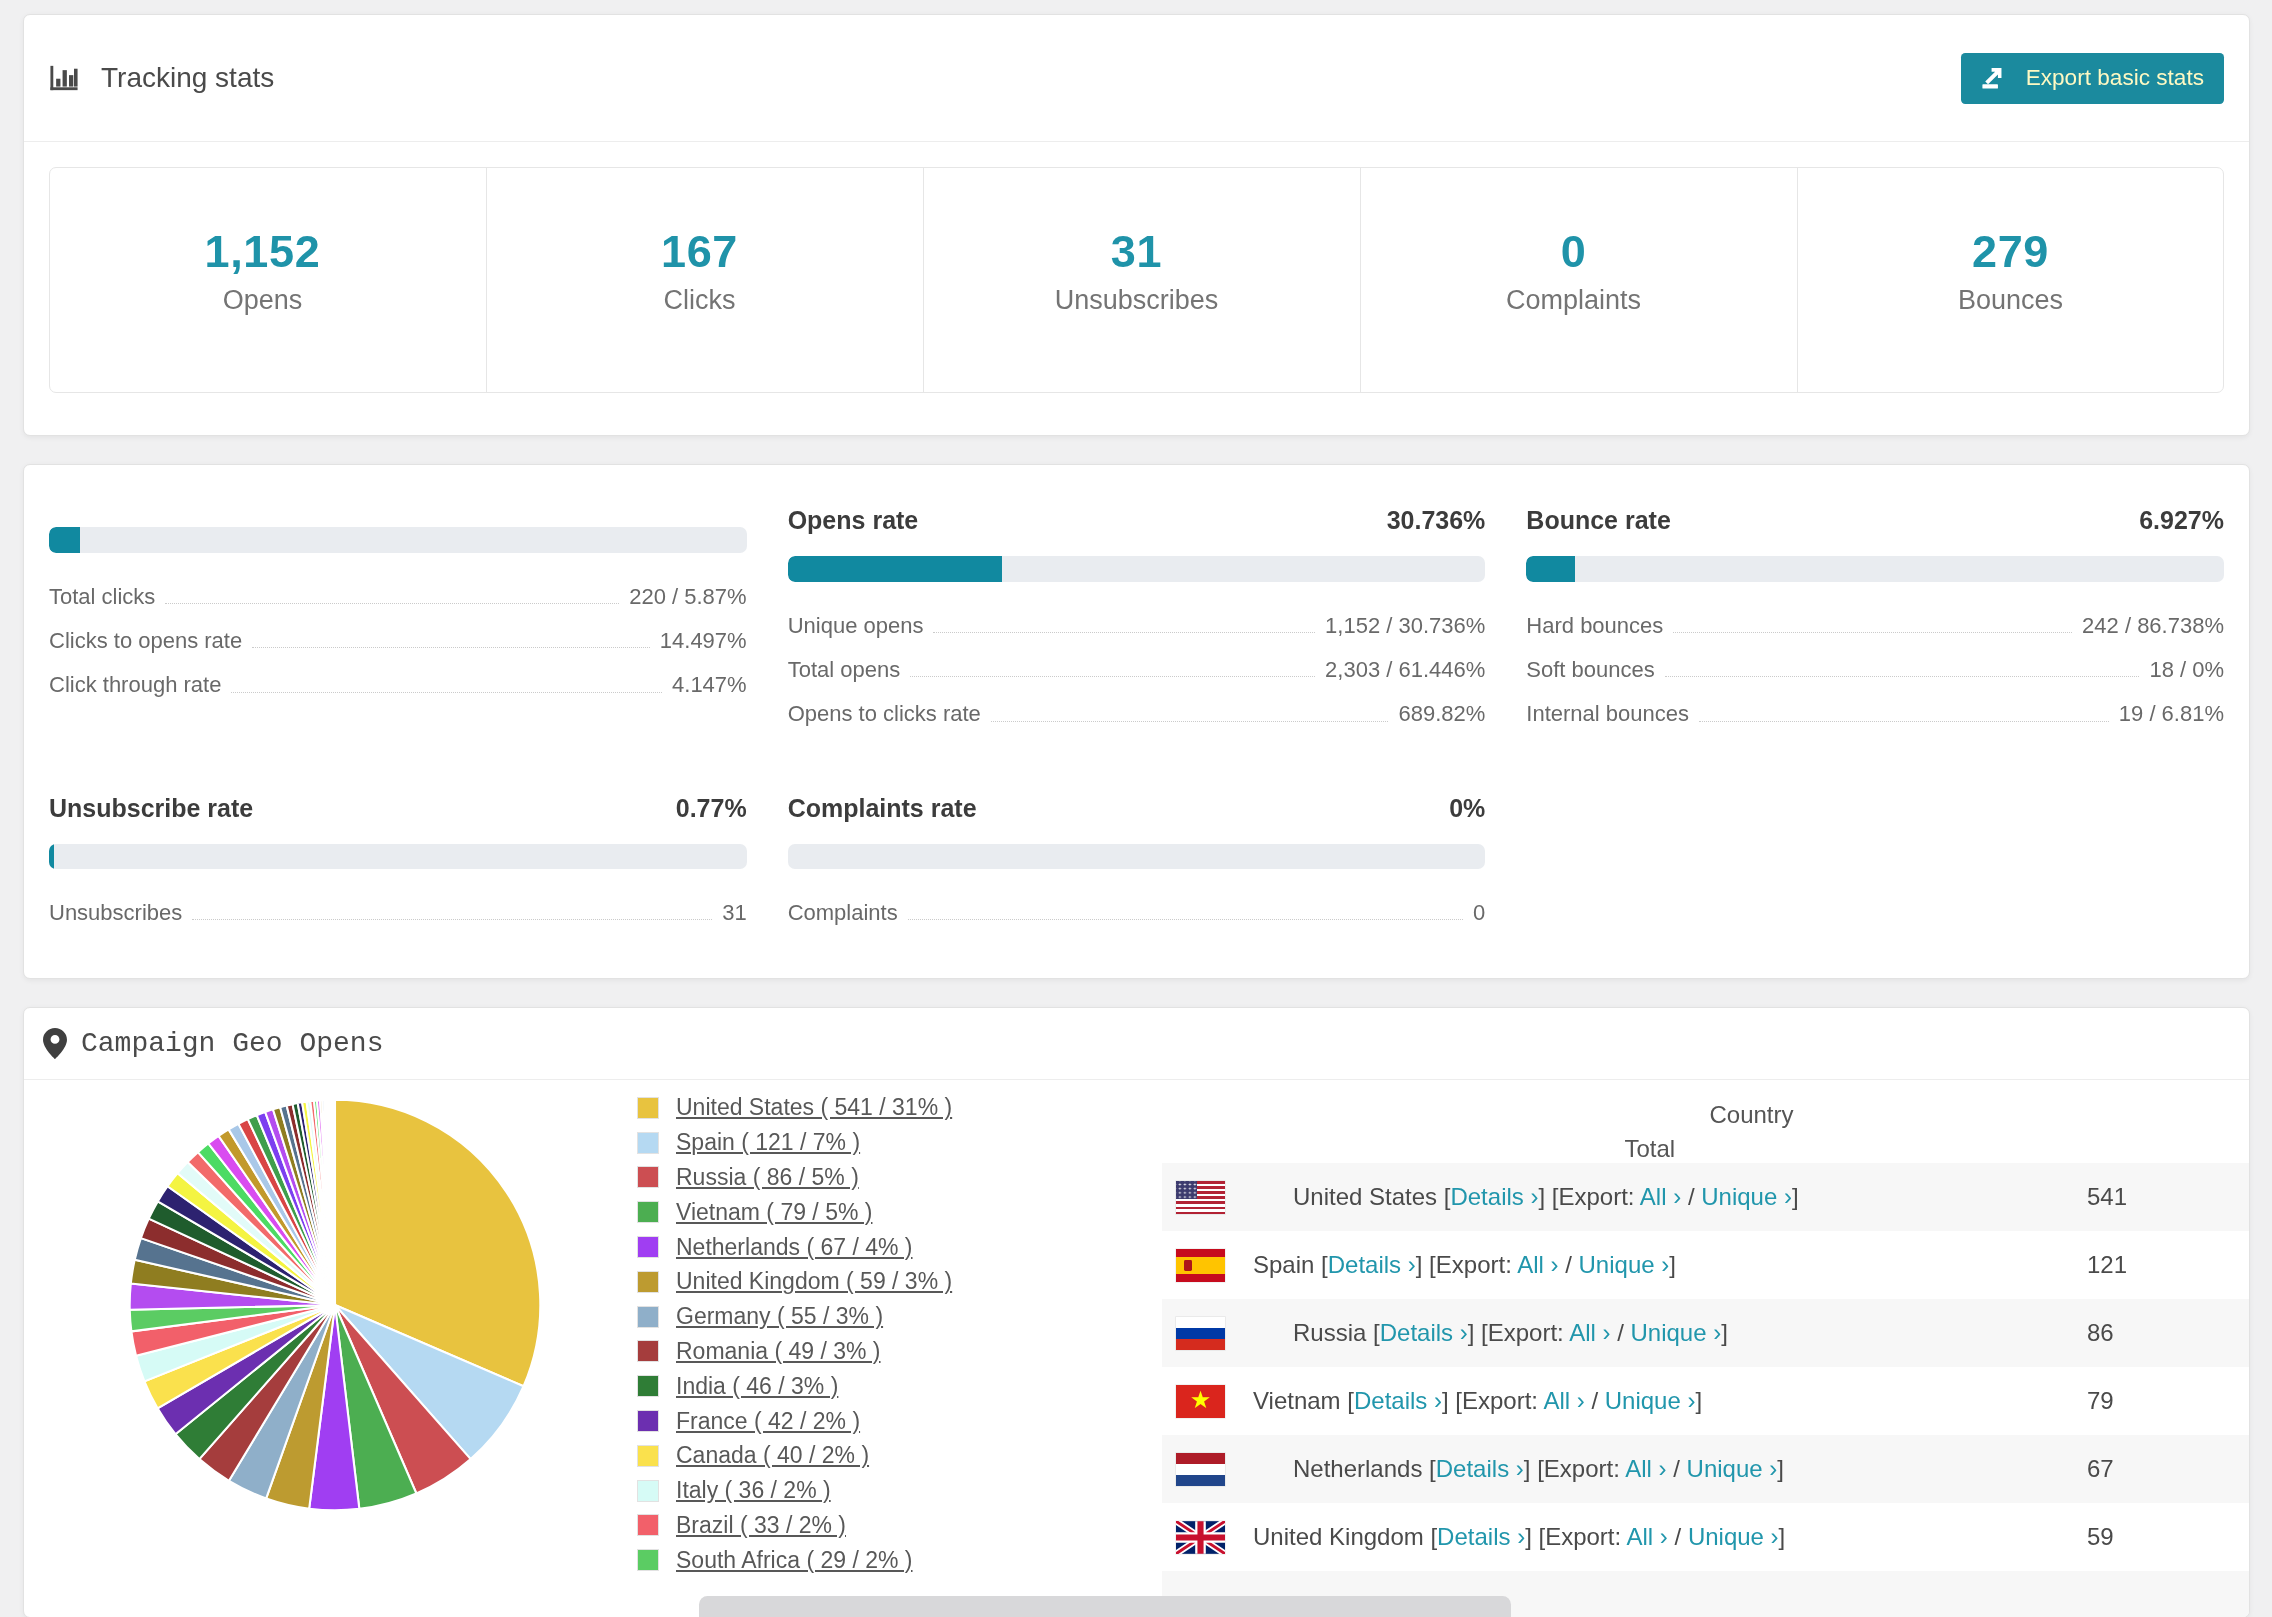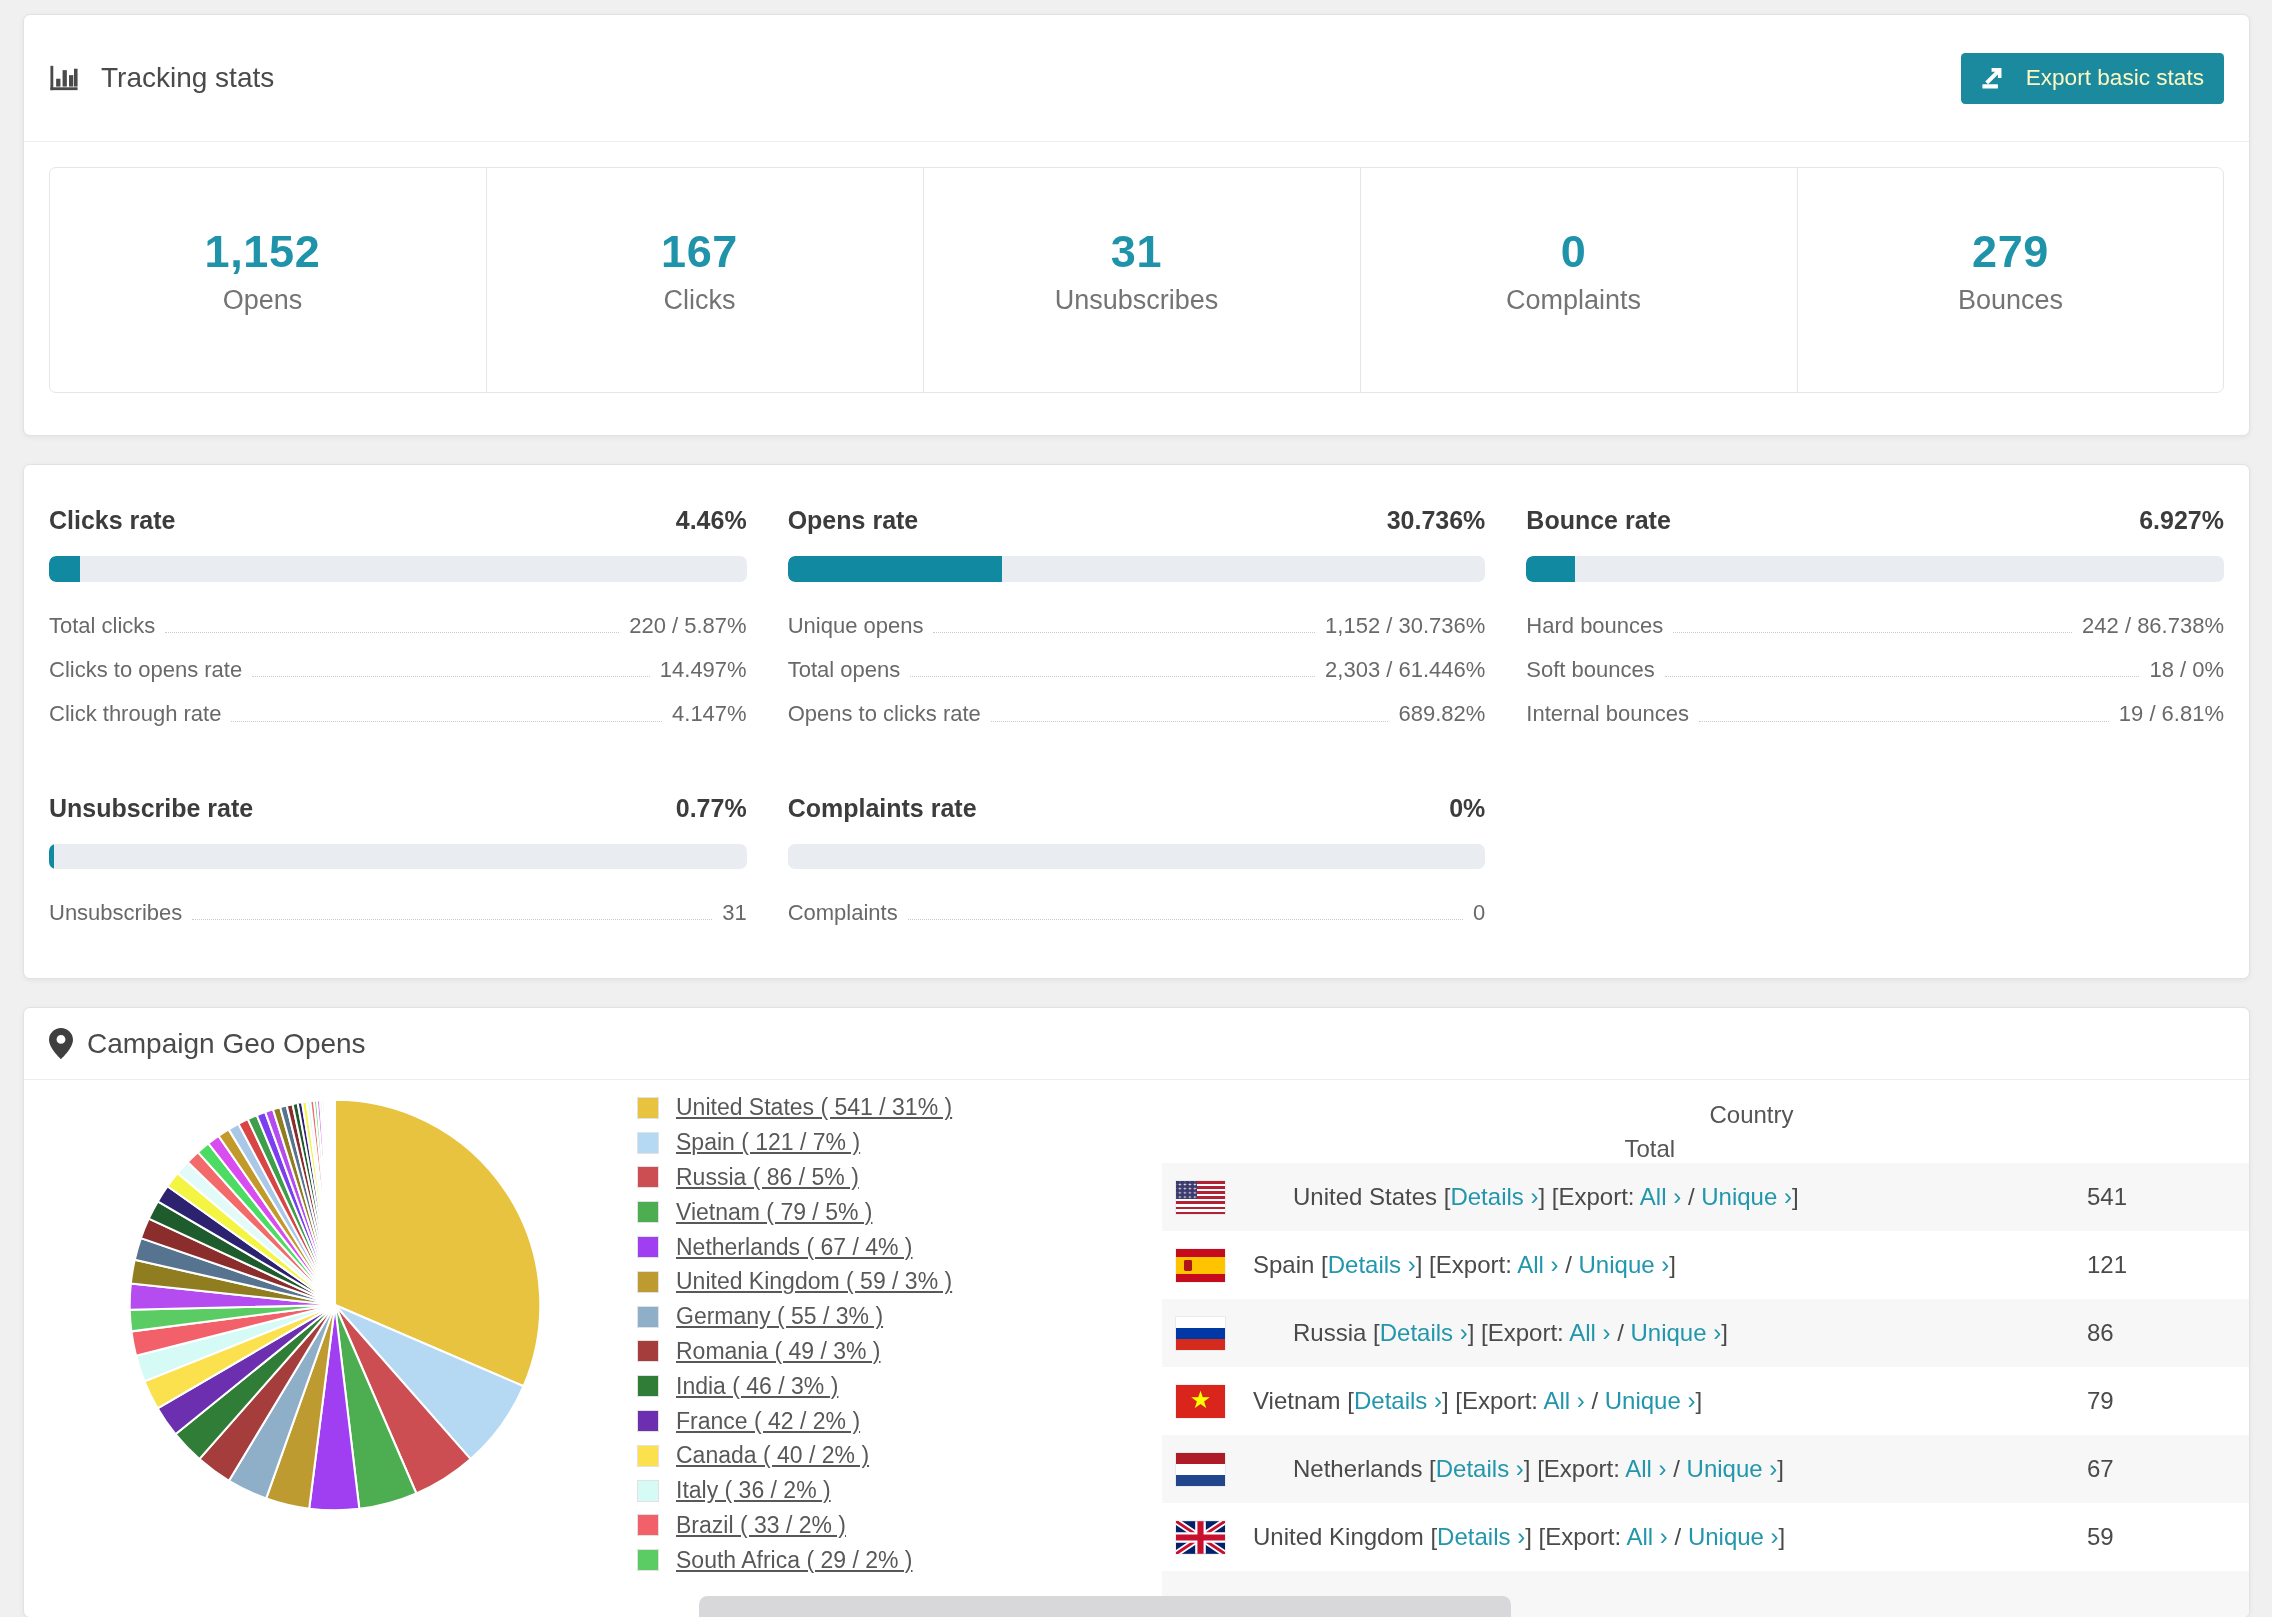--- a/index.html
+++ b/index.html
@@ -41,22 +41,22 @@
     font-size:25px;font-weight:700;color:#3c3c3c;}
   .bar{margin-top:21px;height:25.4px;background:#e9ecf0;border-radius:7px;overflow:hidden;}
   .bar-fill{height:100%;background:#1189a0;border-radius:7px 0 0 7px;width:0;}
   .stat-rows{margin-top:31px;}
   .srow{display:flex;align-items:flex-end;margin-top:19px;font-size:22px;color:#696969;line-height:1.15;}
   .srow-label{white-space:nowrap;}
   .leader{flex:1;border-bottom:1.4px dotted #cbcbcb;margin:0 10px 5px 10px;min-width:21px;}
   .srow-value{white-space:nowrap;}
   
   .card-geo{margin-top:28px;height:609px;overflow:hidden;}
-  .geo-header{display:flex;align-items:center;gap:14px;padding:0 25px;height:71px;
-    border-bottom:0.7px solid #ededed;font-size:28px;font-weight:500;color:#4a4a4a;}
+  .geo-header{display:flex;align-items:center;gap:14px;padding:0 19px;height:71px;
+    border-bottom:0.7px solid #ededed;font-size:28px;font-weight:500;color:#4a4a4a;font-family:Liberation Mono, monospace;}
   .geo-content{display:flex;align-items:flex-start;}
   .pie-wrap{width:438px;margin:5.6px 0 0 92px;flex:none;}
   .legend{list-style:none;margin:14px 0 0 83px;padding:0;width:445px;flex:none;}
   .legend li{display:flex;align-items:center;gap:17px;margin-bottom:7.8px;font-size:23px;color:#585858;text-decoration:underline;}
   .swatch{width:20px;height:20px;border:1.4px solid #e2e2e2;flex:none;display:inline-block;}
   .geo-table{flex:1;margin:21px 0 0 80px;font-size:24px;color:#4a4a4a;}
   .geo-thead{display:flex;align-items:center;height:62px;color:#555;flex-direction:column;}
   .geo-col-country{flex:1;padding-left:92px;}
   .geo-col-total{width:162px;flex:none;}
   .geo-row{display:flex;align-items:center;height:68px;padding-left:14px;}
@@ -139,24 +139,20 @@
       <div class="summary-num">279</div>
       <div class="summary-lbl">Bounces</div>
     </div>
   </div>
 </section>
 
 <section class="card card-rates">
   <div class="rates-grid">
 
     <div class="rate-section">
-      <div class="rate-head">
-        <span>Clicks rate</span>
-        <span>4.46%</span>
-      </div>
       <div class="bar">
           <div class="bar-fill" style="width: 4.46%;"></div>
         </div>
       <div class="stat-rows">
         <div class="srow">
             <span class="srow-label">Total clicks</span>
             <span class="leader"></span>
             <span class="srow-value">220 / 5.87%</span>
           </div>
         <div class="srow">

